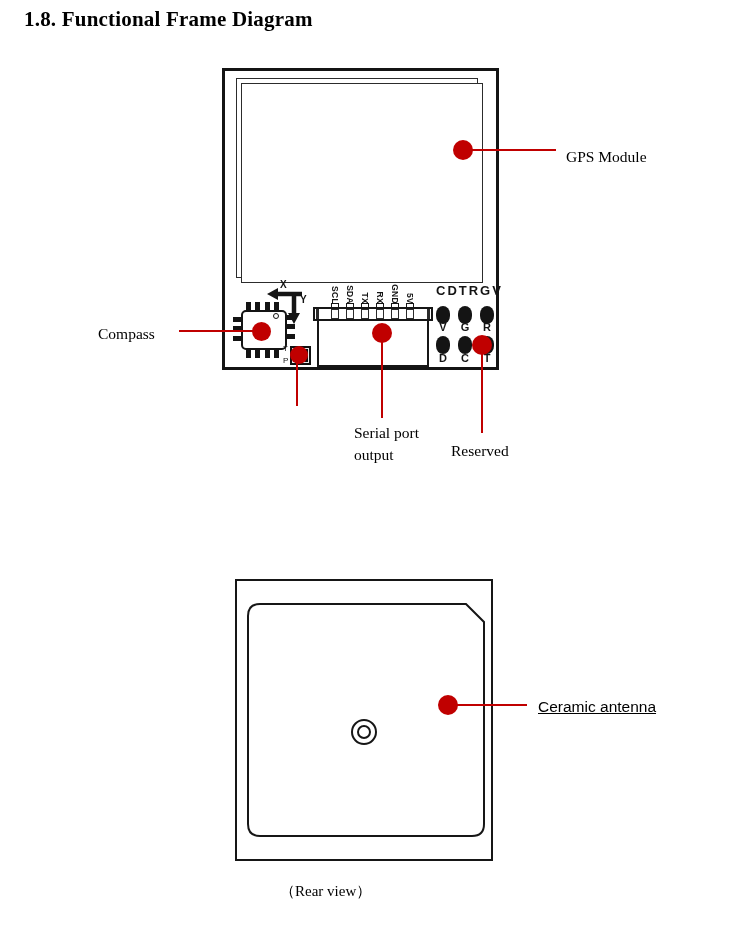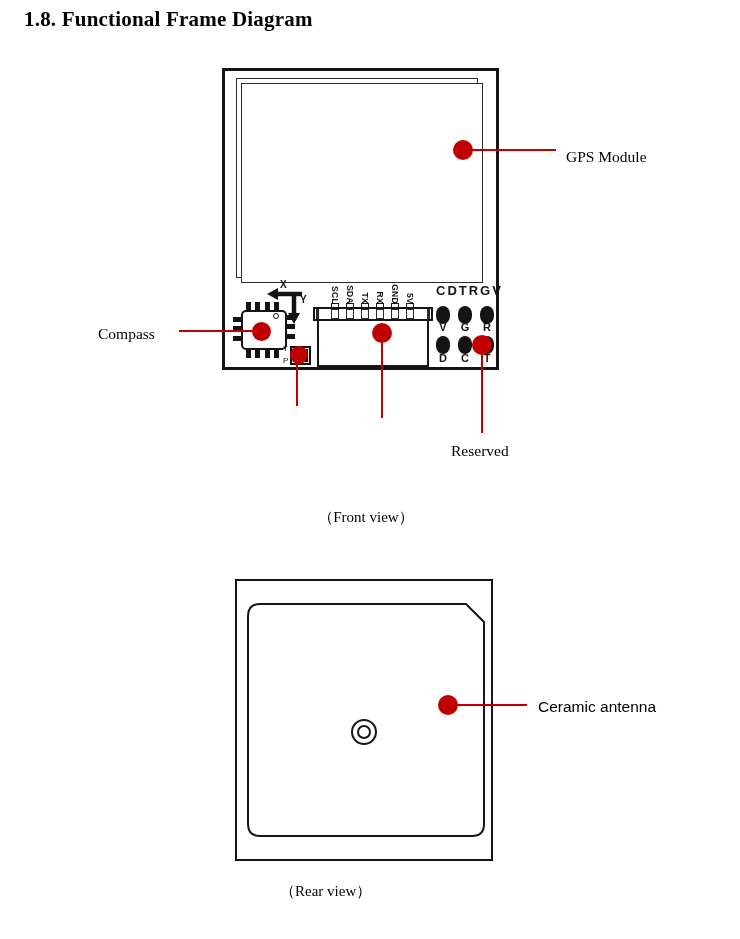--- a/index.html
+++ b/index.html
@@ -5,21 +5,21 @@
   * { margin:0; padding:0; box-sizing:border-box; }
   html,body { background:#ffffff; }
   .canvas {
     position:relative; width:740px; height:939px; background:#ffffff;
     font-family:"Liberation Serif","DejaVu Serif",serif; color:#000;
     overflow:hidden;
     padding-left:28px;
   }
   .abs { position:absolute; }
   .serif { font-family:"Liberation Serif","DejaVu Serif",serif; }
-  .sans  { font-family:"Liberation Sans","DejaVu Sans",sans-serif; }
+  .sans  { font-family:"Liberation Sans","DejaVu Sans",sans-serif;text-decoration:underline; }
   .title { font-size:21px; font-weight:bold; letter-spacing:0.2px; }
   .lbl   { font-size:15.5px; line-height:21px; }
   .cap   { font-size:15px; }
 
   
   .board-front { border:3px solid #141414; background:#fff; }
   .board-rear  { border:2px solid #161616; background:#fff; }
   .shield { border:1px solid #2c2c2c; background:#fff; }
 
   
@@ -148,26 +148,29 @@
 
   <div class="abs hline" style="left:179px; top:330px; width:82px;"></div>
   <div class="abs dot" style="left:252px; top:322px; width:19px; height:19px;"></div>
   <div class="abs lbl serif" style="left:98px; top:323px;">Compass</div>
 
   <div class="abs vline" style="left:296px; top:362px; height:44px;"></div>
   <div class="abs dot" style="left:290px; top:346px; width:18px; height:18px;"></div>
 
   <div class="abs vline" style="left:381px; top:341px; height:77px;"></div>
   <div class="abs dot" style="left:372px; top:323px; width:20px; height:20px;"></div>
+  <div class="abs lbl serif" style="left:354px; top:422px; line-height:22px;">
+    <div>Serial port</div>
+    <div>output</div>
+  </div>
 
   <div class="abs vline" style="left:481px; top:353px; height:80px;"></div>
   <div class="abs dot" style="left:472px; top:335px; width:20px; height:20px;"></div>
   <div class="abs lbl serif" style="left:451px; top:440px;">Reserved</div>
 
-  <div class="abs cap serif" style="left:281px; top:508px; width:170px; text-align:center;">（Front view）</div>
 
   <div class="abs board-rear" style="left:235px; top:579px; width:258px; height:282px;"></div>
 
   <svg class="abs" style="left:246px; top:602px;" width="240" height="236" viewBox="0 0 240 236">
     <path d="M 14 2 H 220 L 238 20 V 222 Q 238 234 226 234 H 14 Q 2 234 2 222 V 14 Q 2 2 14 2 Z" fill="none" stroke="#161616" stroke-width="2"></path>
   </svg>
 
   <div class="abs circle" style="left:351px; top:719px; width:26px; height:26px;"></div>
   <div class="abs circle" style="left:357px; top:725px; width:14px; height:14px;"></div>
 

